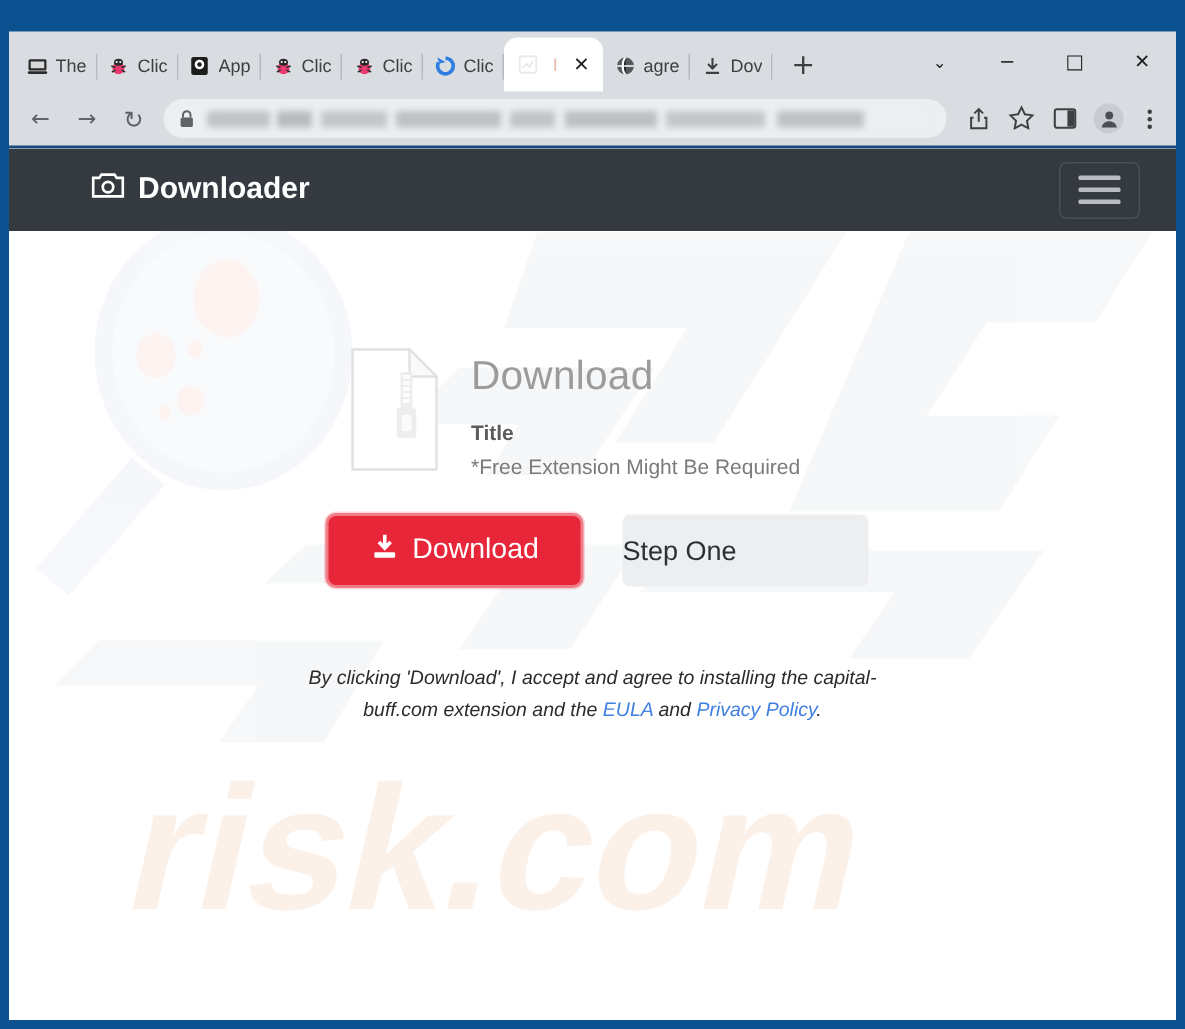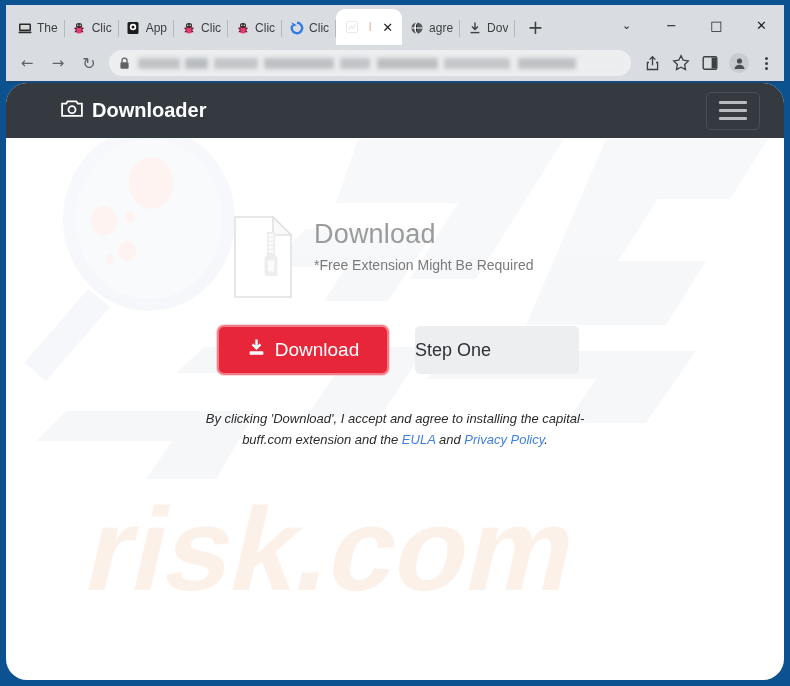--- a/index.html
+++ b/index.html
@@ -9,21 +9,21 @@
     background: #0c5291;
     overflow: hidden;
   }
 
   
   .window {
     position: absolute;
     left: 0; top: 0;
     width: 790px; height: 686px;
     background: #0c5291;
-    padding: 5px 6px 6px 6px;
+    padding: 21px 6px 6px 6px;
     display: flex; flex-direction: column;
   }
   .chrome {
     background: #d9dde2;
     flex: 0 0 auto;
   }
 
   
   .tabstrip {
     height: 40px;
@@ -161,21 +161,20 @@
     align-items: center; justify-content: center; gap: 2px;
   }
   .kebab i { width: 3px; height: 3px; border-radius: 50%; background: #3c4043; display:block; }
 
   
   .viewport {
     flex: 1 1 auto;
     background: #ffffff;
     position: relative;
     overflow: hidden;
-    border-radius: 21px;
   }
 
   
   .site-header {
     height: 55px;
     background: #343a40;
     display: flex; align-items: center;
     justify-content: space-between;
     padding: 0 24px 0 55px;
     position: relative;
@@ -271,21 +270,21 @@
     background: #eceef0;
     border-radius: 5px;
     color: #2d3136;
     font-size: 18px;
     display: flex; align-items: center; 
   }
 
   .legal {
     position: relative;
     z-index: 2;
-    margin-top: 33px;
+    margin-top: 49px;
     text-align: center;
     font-style: italic;
     font-size: 13px;
     line-height: 1.65;
     color: #2b2b2b;
     padding: 0 196px;
   }
   .legal a { color: #3f7fe0; text-decoration: none; }
 </style>
 </head>
@@ -522,20 +521,21 @@
             <rect x="34.6" y="22" width="4.8" height="2.6" fill="#fcfcfc"></rect>
             <rect x="34.6" y="26" width="4.8" height="2.6" fill="#fcfcfc"></rect>
             <rect x="34.6" y="30" width="4.8" height="2.6" fill="#fcfcfc"></rect>
             <rect x="34.6" y="34" width="4.8" height="2.6" fill="#fcfcfc"></rect>
             <rect x="30.5" y="40" width="13" height="20" rx="2" fill="#ededed"></rect>
             <rect x="33.8" y="44.5" width="6.4" height="11" rx="1" fill="#fbfbfb"></rect>
           </svg>
         </div>
         <div class="texts">
           <div class="dl-title">Download</div>
+          <div class="dl-sub">Title</div>
           <div class="dl-note">*Free Extension Might Be Required</div>
         </div>
       </div>
 
       <div class="row-buttons">
         <div class="btn-download">
           <span>
             <svg width="19" height="19" viewBox="0 0 19 19">
               <path d="M9.5 1.5v8.2M5.6 6.4l3.9 4 3.9-4" fill="none" stroke="#fff" stroke-width="2.4"></path>
               <rect x="2.6" y="13.2" width="13.8" height="3.6" rx=".8" fill="#fff"></rect>

